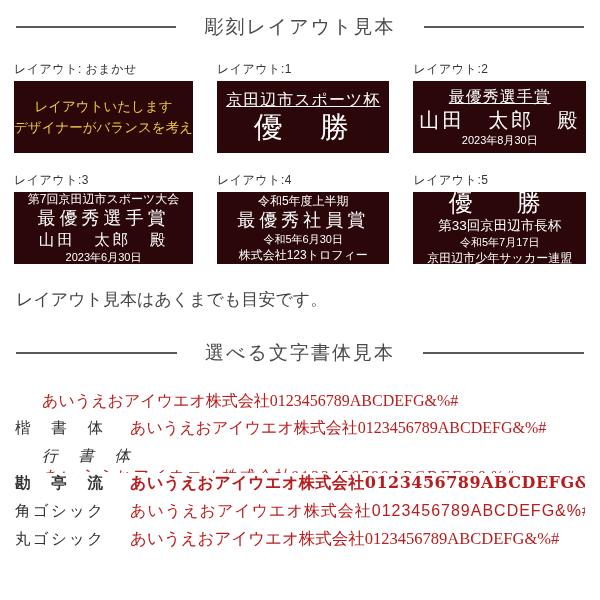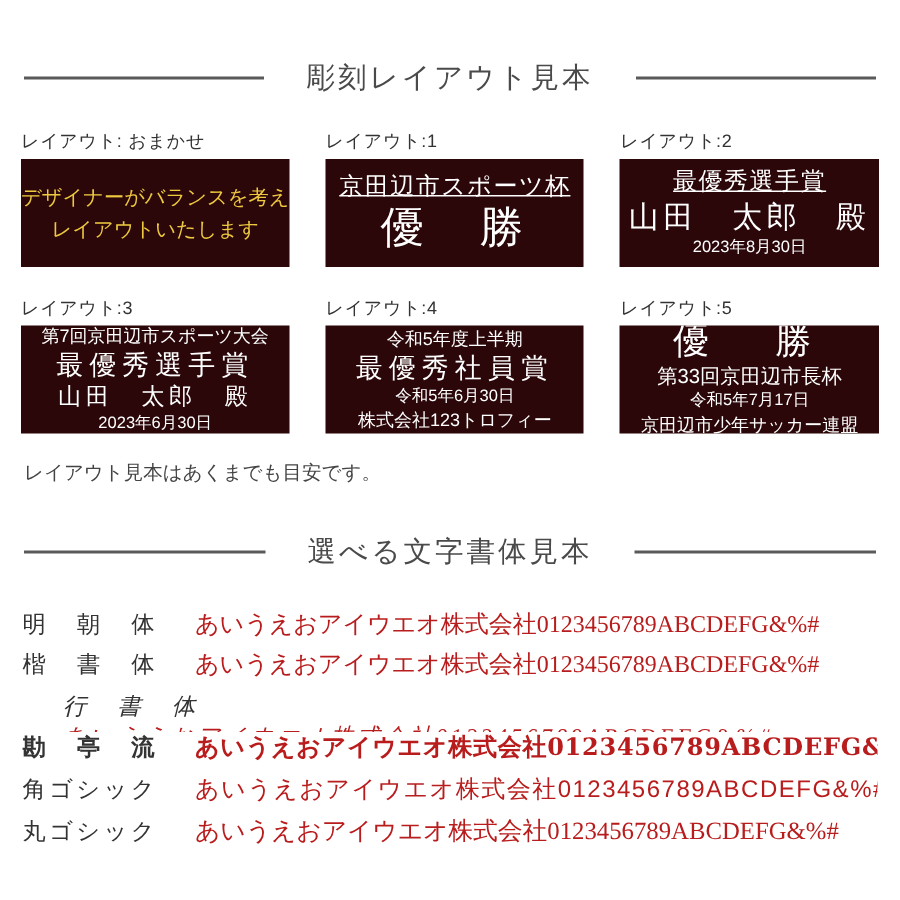--- a/index.html
+++ b/index.html
@@ -7,21 +7,21 @@
     --gold:#eec93f;
     --ink:#333333;
     --rule:#5a5a5a;
   }
   html,body{margin:0;padding:0;}
   body{
     width:600px;height:600px;overflow:hidden;background:#ffffff;
     font-family:"Liberation Sans","DejaVu Sans",sans-serif;
     color:var(--ink);
   }
-  .page{padding-top:39px;}
+  .page{padding-top:14px;}
 
   
   .section-title{display:flex;align-items:center;gap:28px;padding:0 16px;height:26px;}
   .rule{flex:1;height:2px;background:var(--rule);}
   .title-text{font-size:19px;letter-spacing:2px;color:#4a4a4a;white-space:nowrap;}
 
   
   .layout-grid{display:grid;grid-template-columns:repeat(3,1fr);column-gap:24px;row-gap:19px;
     padding:0 14px;margin-top:21px;}
   .layout-label{font-size:12px;line-height:16px;color:#333;margin-bottom:4px;letter-spacing:.5px;}
@@ -34,21 +34,21 @@
   .k-award-lg{font-size:20px;letter-spacing:3px;line-height:26px;}
   .k-award-md{font-size:18px;letter-spacing:4px;line-height:23px;}
   .k-name-md{font-size:15.5px;letter-spacing:3px;line-height:20px;}
   .k-head-sm{font-size:12px;line-height:16px;}
   .k-date{font-size:11px;line-height:15px;}
   .k-org{font-size:12px;line-height:17px;}
   .k-title-lg{font-size:24px;letter-spacing:10px;line-height:28px;}
   .k-event{font-size:13.5px;line-height:18px;}
 
   
-  .notes{padding:0 16px;margin-top:17px;font-size:13px;line-height:17.5px;color:#444;}
+  .notes{padding:0 16px;margin-top:27px;font-size:17px;line-height:17.5px;color:#444;}
 
   .section-title.second{margin-top:31px;}
 
   
   .font-table{margin-top:25px;padding:0 15px;}
   .font-row{display:flex;align-items:baseline;height:27.5px;}
   .font-label{display:inline-block;width:88px;font-size:15.5px;color:#333;
     text-align:justify;text-align-last:justify;}
   .font-sample{margin-left:27px;font-size:16px;color:#b91c1c;white-space:nowrap;
     overflow:hidden;flex:1;}
@@ -71,22 +71,22 @@
   <div class="section-title">
     <span class="rule"></span>
     <span class="title-text">彫刻レイアウト見本</span>
     <span class="rule"></span>
   </div>
 
   <div class="layout-grid" id="layoutGrid">
   <div class="layout-cell">
     <div class="layout-label">レイアウト: おまかせ</div>
     <div class="plate">
+          <div class="plate-line k-gold">レイアウトいたします</div>
           <div class="plate-line k-gold">デザイナーがバランスを考え</div>
-          <div class="plate-line k-gold">レイアウトいたします</div>
         </div>
   </div>
 
   <div class="layout-cell">
     <div class="layout-label">レイアウト:1</div>
     <div class="plate">
           <div class="plate-line k-sub">京田辺市スポーツ杯</div>
           <div class="plate-line k-title-xl">優　勝</div>
         </div>
   </div>
@@ -136,21 +136,20 @@
   </div>
 
   <div class="section-title second">
     <span class="rule"></span>
     <span class="title-text">選べる文字書体見本</span>
     <span class="rule"></span>
   </div>
 
   <div class="font-table" id="fontTable">
   <div class="font-row f-mincho">
-    <span class="font-label">明朝体</span>
     <span class="font-sample">あいうえおアイウエオ株式会社0123456789ABCDEFG&amp;%#</span>
   </div>
 
   <div class="font-row f-kaisho">
     <span class="font-label">楷書体</span>
     <span class="font-sample">あいうえおアイウエオ株式会社0123456789ABCDEFG&amp;%#</span>
   </div>
 
   <div class="font-row f-gyosho">
     <span class="font-label">行書体</span>

